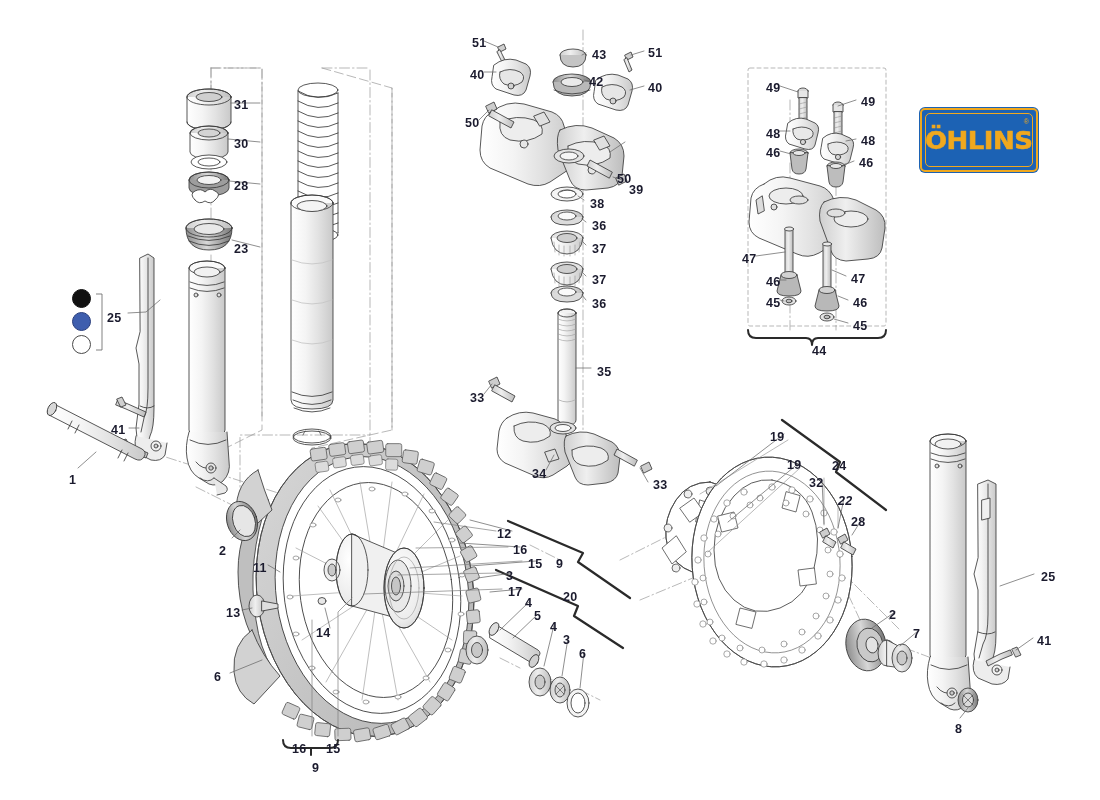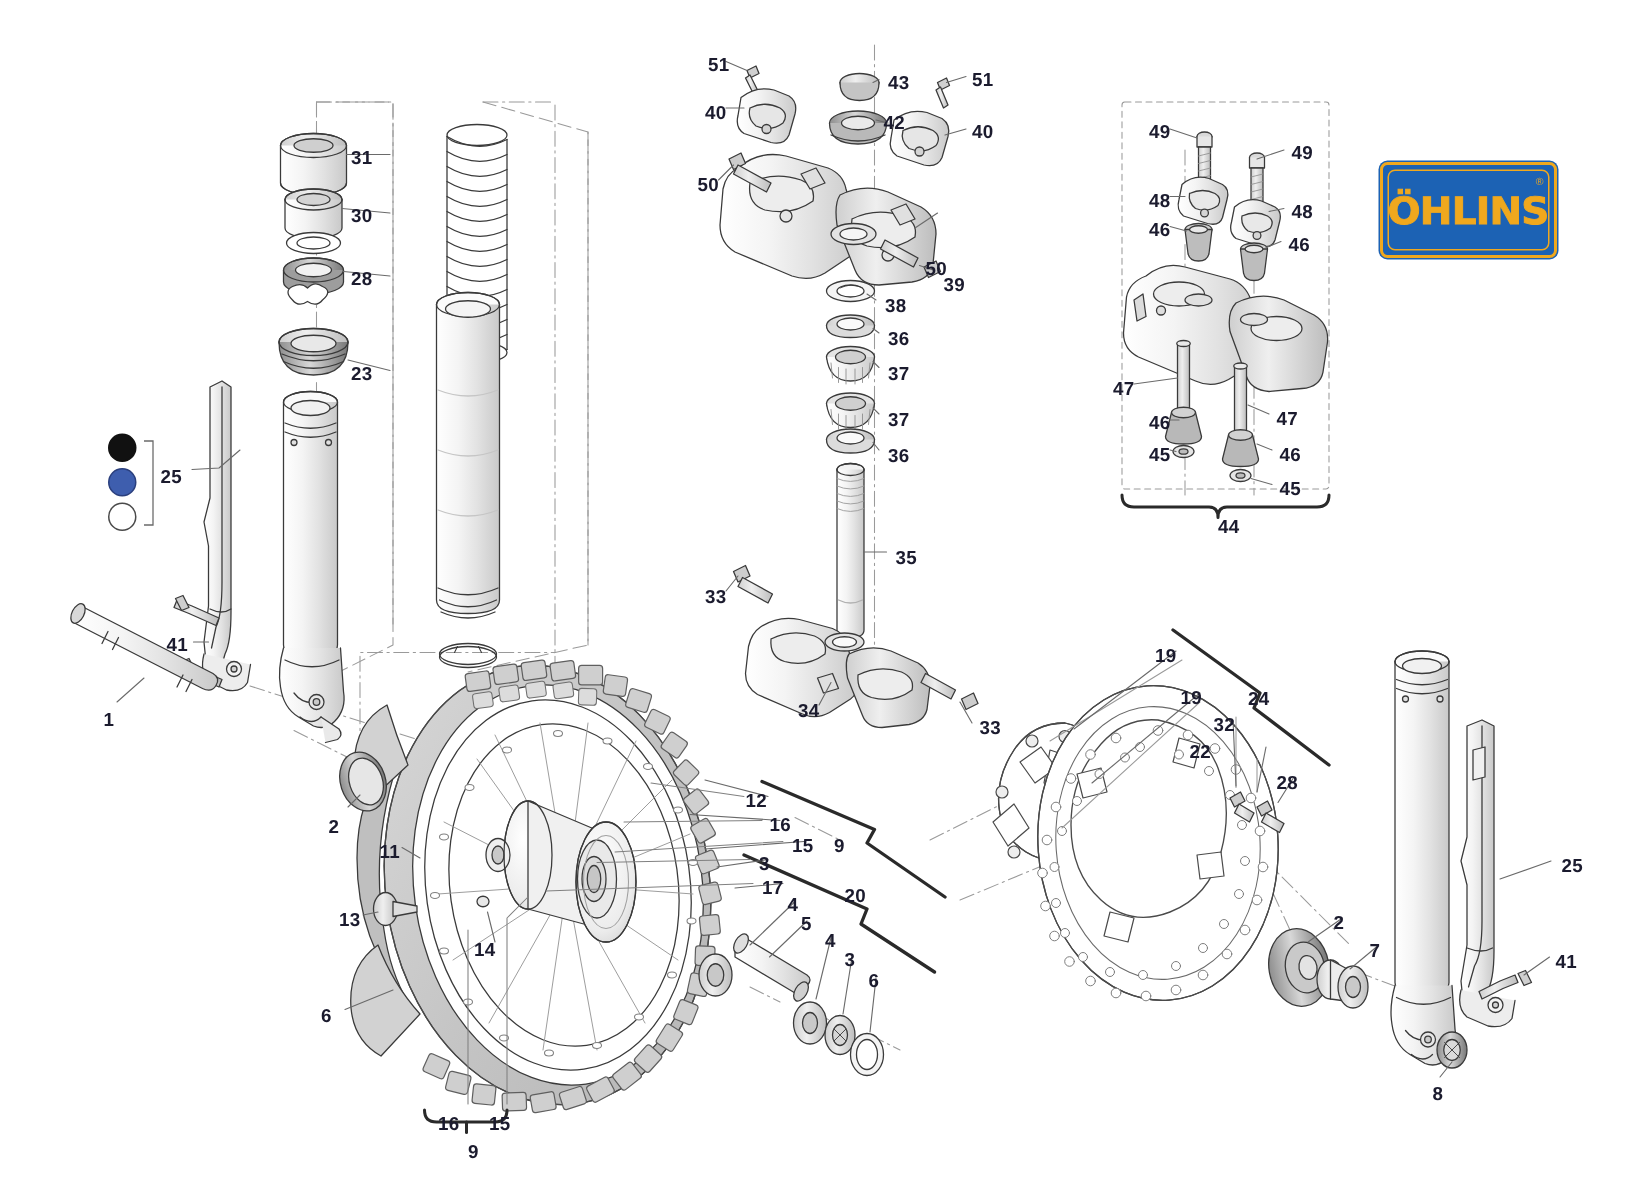--- a/index.html
+++ b/index.html
@@ -884,21 +884,21 @@
       <div class="num" style="left: 766px; top: 276px;">46</div>
       <div class="num" style="left: 851px; top: 273px;">47</div>
       <div class="num" style="left: 766px; top: 297px;">45</div>
       <div class="num" style="left: 853px; top: 297px;">46</div>
       <div class="num" style="left: 853px; top: 320px;">45</div>
       <div class="num" style="left: 812px; top: 345px;">44</div>
       <div class="num" style="left: 770px; top: 431px;">19</div>
       <div class="num" style="left: 787px; top: 459px;">19</div>
       <div class="num" style="left: 832px; top: 460px;">24</div>
       <div class="num" style="left: 809px; top: 477px;">32</div>
-      <div class="num" style="left: 793px; top: 495px;">22</div>
+      <div class="num" style="left: 838px; top: 495px; font-style: italic;">22</div>
       <div class="num" style="left: 851px; top: 516px;">28</div>
       <div class="num" style="left: 889px; top: 609px;">2</div>
       <div class="num" style="left: 913px; top: 628px;">7</div>
       <div class="num" style="left: 1041px; top: 571px;">25</div>
       <div class="num" style="left: 1037px; top: 635px;">41</div>
       <div class="num" style="left: 955px; top: 723px;">8</div>
     </div>
 
 </div>
 

